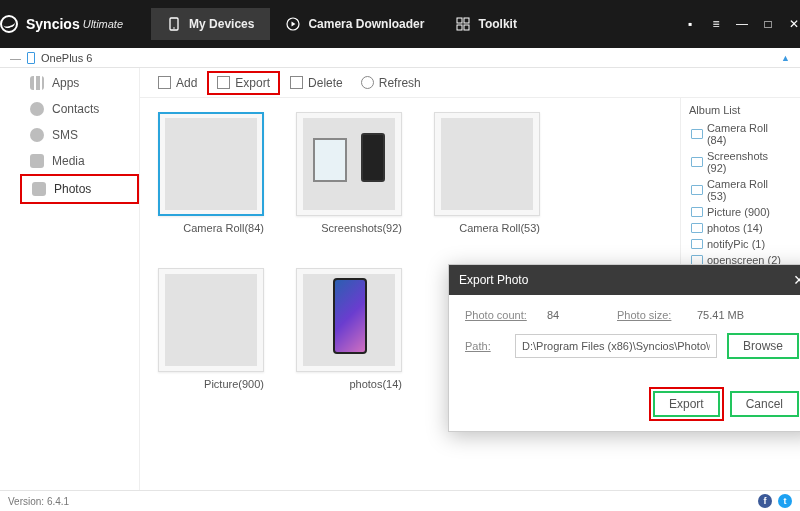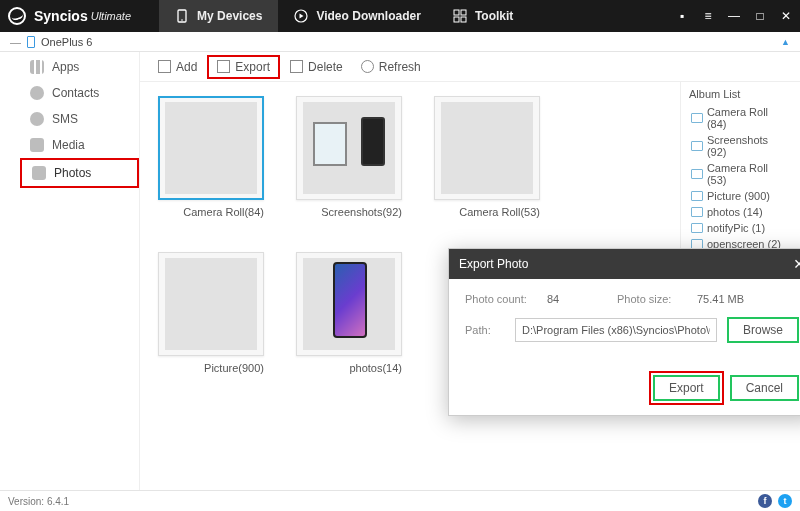--- a/index.html
+++ b/index.html
@@ -1,17 +1,17 @@
 <!DOCTYPE html>
 <html><head>
 <meta charset="utf-8">
 <style>
   * { box-sizing: border-box; margin: 0; padding: 0; font-family: "Segoe UI", Arial, sans-serif; }
   html, body { width: 800px; height: 511px; overflow: hidden; background: #fff; }
-  .titlebar { height: 32px; background: #1a1a1a; color: #fff; display: flex; align-items: center; padding: 0 8px; font-size: 12px; text-align: center; }
+  .titlebar { height: 48px; background: #1a1a1a; color: #fff; display: flex; align-items: center; padding: 0 0; font-size: 12px; text-align: center; }
   .titlebar .logo { width: 18px; height: 18px; border: 2px solid #fff; border-radius: 50%; position: relative; margin-right: 8px; }
   .titlebar .logo::after { content: ""; position: absolute; width: 12px; height: 6px; border-bottom: 2px solid #fff; border-radius: 50%; top: 3px; left: 1px; transform: rotate(-15deg); }
   .titlebar .brand { font-weight: 600; font-size: 14px; }
   .titlebar .edition { font-weight: 400; font-size: 11px; margin-left: 3px; opacity: .9; font-style: italic; }
   .titlebar .tabs { display: flex; margin-left: 28px; height: 32px; }
   .titlebar .tab { display: flex; align-items: center; padding: 0 16px; gap: 8px; color: #eee; font-size: 12px; font-weight: 600; }
   .titlebar .tab.active { background: #3a3a3a; }
   .titlebar .tab .ticon { display: inline-flex; width: 14px; height: 14px; }
   .titlebar .winctrl { margin-left: auto; display: flex; gap: 14px; align-items: center; }
   .titlebar .winbtn { width: 12px; height: 12px; display: inline-flex; align-items: center; justify-content: center; color: #fff; font-size: 12px; }
@@ -40,21 +40,21 @@
   .rp-item { display: flex; align-items: center; gap: 4px; padding: 2px 6px; }
   .rp-item .ricon { width: 12px; height: 10px; border: 1px solid #7ab6d8; border-radius: 1px; }
   .footer { position: absolute; bottom: 0; left: 0; right: 0; height: 21px; border-top: 1px solid #e4e4e4; display: flex; align-items: center; padding: 0 8px; font-size: 10px; color: #777; background: #fff; }
   .footer .social { margin-left: auto; display: flex; gap: 6px; }
   .circle { width: 14px; height: 14px; border-radius: 50%; display: inline-flex; align-items: center; justify-content: center; font-size: 9px; color: #fff; font-weight: bold; }
   .modal-backdrop { position: absolute; left: 308px; top: 196px; width: 368px; background: #fff; box-shadow: 0 4px 20px rgba(0,0,0,.25); border: 1px solid #ccc; }
   .modal-head { background: #3a3a3a; color: #fff; font-size: 12px; padding: 7px 10px; display: flex; align-items: center; }
   .modal-head .x { margin-left: auto; font-size: 14px; cursor: pointer; }
   .modal-body { padding: 14px 16px 12px; font-size: 11px; color: #666; }
   .mrow { display: flex; align-items: center; margin-bottom: 12px; gap: 10px; }
-  .mlabel { color: #888; }
+  .mlabel { color: #888; text-decoration: underline; }
   .mval { color: #666; }
   .pathbox { flex: 1; border: 1px solid #ccc; height: 24px; padding: 0 6px; font-size: 11px; color: #555; }
   .mbtn { border: 2px solid #22c55e; height: 26px; padding: 0 14px; background: #fff; font-size: 12px; color: #555; }
   .mbtn.hi { outline: 2px solid #e00000; outline-offset: 2px; }
   .mfoot { display: flex; justify-content: flex-end; gap: 10px; padding: 8px 16px 14px; }
   
   .art-cat { background: radial-gradient(circle at 50% 55%, #f5e4c8 35%, #d4a86a 36%, #d4a86a 42%, transparent 43%), linear-gradient(#c9e8e5,#c9e8e5); position: relative; }
   .art-screens { background: linear-gradient(#fff,#fff); position: relative; }
   .art-screens::before { content:""; position:absolute; left:10px; top:20px; width:30px; height:40px; border:2px solid #888; background:#e8f2f6; }
   .art-screens::after { content:""; position:absolute; right:10px; top:15px; width:20px; height:45px; border:2px solid #333; border-radius:3px; background:#222; }
@@ -80,21 +80,21 @@
         </span>
       <span>My Devices</span>
     </div>
     <div class="tab">
       <span class="ticon">
           <svg viewBox="0 0 14 14">
             <circle cx="7" cy="7" r="6" fill="none" stroke="#fff" stroke-width="1.2"></circle>
             <path d="M5.5 4.5 L9.5 7 L5.5 9.5 Z" fill="#fff"></path>
           </svg>
         </span>
-      <span>Video Downloader</span>
+      <span>Camera Downloader</span>
     </div>
     <div class="tab">
       <span class="ticon">
           <svg viewBox="0 0 14 14">
             <rect x="1" y="1" width="5" height="5" fill="none" stroke="#fff"></rect>
             <rect x="8" y="1" width="5" height="5" fill="none" stroke="#fff"></rect>
             <rect x="1" y="8" width="5" height="5" fill="none" stroke="#fff"></rect>
             <rect x="8" y="8" width="5" height="5" fill="none" stroke="#fff"></rect>
           </svg>
         </span>

